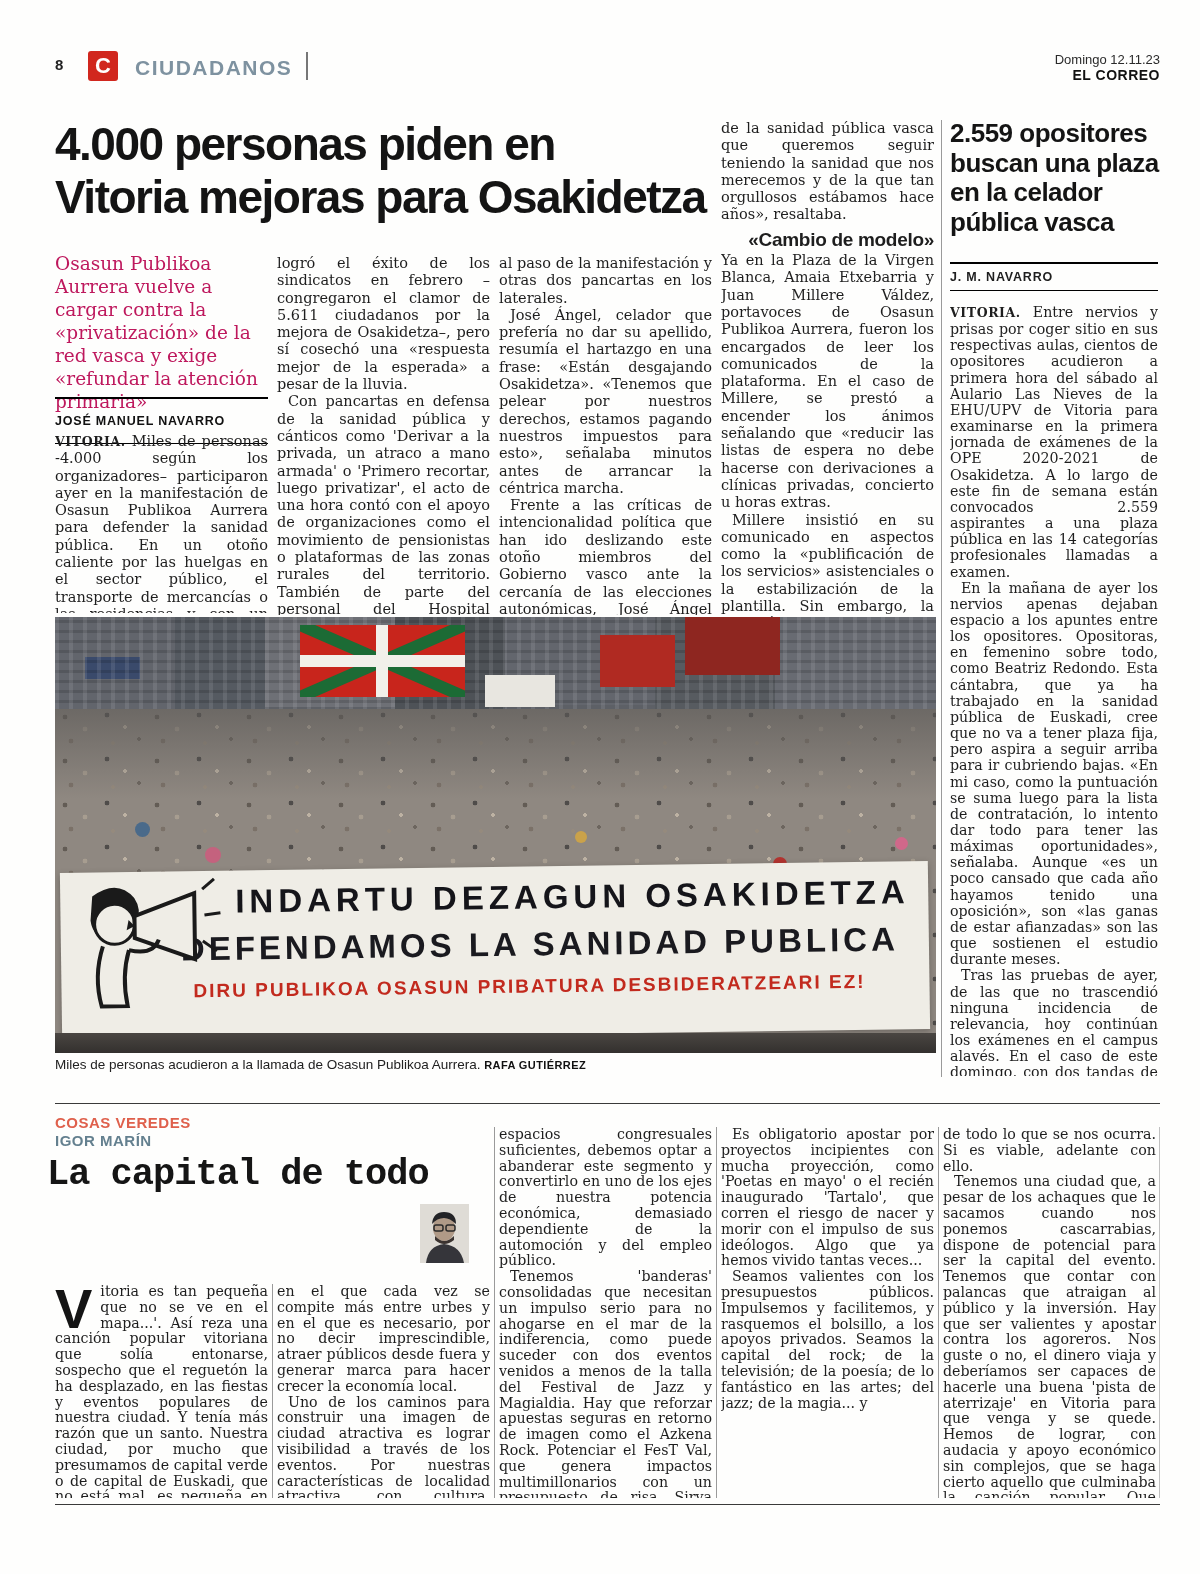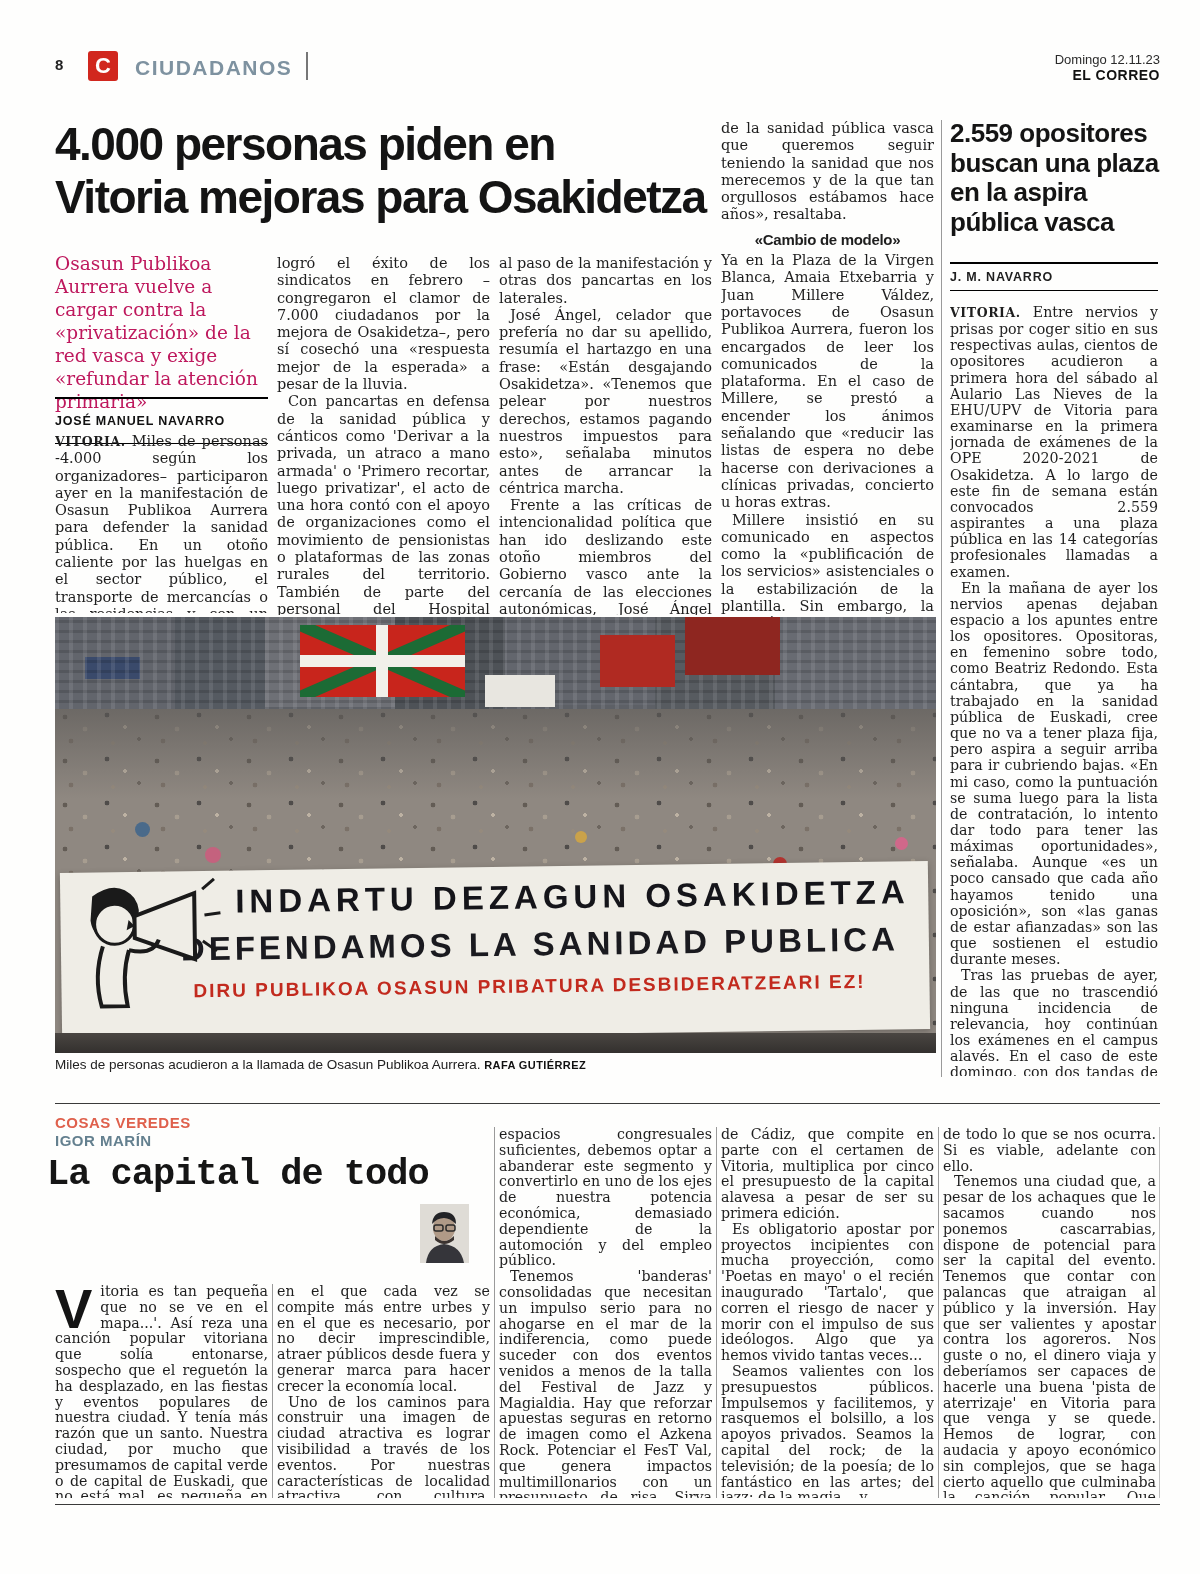--- a/index.html
+++ b/index.html
@@ -26,22 +26,22 @@
                 padding:15px 0;font-size:12.5px;font-weight:800;letter-spacing:.8px;color:#111;}
   .bcol{width:213px;text-align:justify;font-family:"DejaVu Serif",serif;
         font-size:14.5px;line-height:17.3px;color:#1e1e1e;overflow:hidden;}
   .bcol p{margin:0;}
   .bcol p.ind{text-indent:11px;}
   .mcol1{left:55px;top:433px;height:180px;}
   .mcol2{left:277px;top:255px;height:360px;}
   .mcol3{left:499px;top:255px;height:360px;}
   .mcol4{left:721px;top:120px;height:498px;}
   .dateline{font-weight:bold;font-size:12.5px;letter-spacing:.6px;}
-  .subhead{font-family:"Liberation Sans",sans-serif;font-weight:800;font-size:15px;
-           letter-spacing:-.3px;margin:7px 0 4px 0 !important;text-align:center;}
+  .subhead{font-family:"Liberation Sans",sans-serif;font-weight:800;font-size:19px;
+           letter-spacing:-.3px;margin:7px 0 4px 0 !important;text-align:right;}
 
   
   .sb-rule{left:941px;top:120px;width:1px;height:957px;background:#9a9a9a;}
   .sb-headline{left:950px;top:119px;width:210px;font-weight:800;font-size:26px;line-height:29.5px;
                letter-spacing:-.5px;color:#141414;}
   .sb-byline{left:950px;top:262px;width:208px;border-top:2.5px solid #000;border-bottom:1.5px solid #000;
              padding:6px 0;font-size:12.5px;font-weight:800;letter-spacing:.8px;}
   .sb-body{left:950px;top:304px;width:208px;height:772px;font-size:14.2px;line-height:16.15px;}
 
   
@@ -114,21 +114,21 @@
     <div>4.000 personas piden en</div>
     <div>Vitoria mejoras para Osakidetza</div>
   </div>
   <div class="abs deck serif">Osasun Publikoa Aurrera vuelve a cargar contra la «privatización» de la red vasca y exige «refundar la atención primaria»</div>
   <div class="abs byline-block">JOSÉ MANUEL NAVARRO</div>
 
   <div class="abs bcol mcol1">
     <p><span class="dateline">VITORIA.</span> <span>Miles de personas -4.000 según los organizadores– participaron ayer en la manifestación de Osasun Publikoa Aurrera para defender la sanidad pública. En un otoño caliente por las huelgas en el sector público, el transporte de mercancías o las residencias y con un paro feminista en el horizonte, la plataforma no</span></p>
   </div>
   <div class="abs bcol mcol2">
-    <p>logró el éxito de los sindicatos en febrero –congregaron el clamor de 7.000 ciudadanos por la mejora de Osakidetza–, pero sí cosechó una «respuesta mejor de la esperada» a pesar de la lluvia.</p>
+    <p>logró el éxito de los sindicatos en febrero –congregaron el clamor de 5.611 ciudadanos por la mejora de Osakidetza–, pero sí cosechó una «respuesta mejor de la esperada» a pesar de la lluvia.</p>
     <p class="ind">Con pancartas en defensa de la sanidad pública y cánticos como 'Derivar a la privada, un atraco a mano armada' o 'Primero recortar, luego privatizar', el acto de una hora contó con el apoyo de organizaciones como el movimiento de pensionistas o plataformas de las zonas rurales del territorio. También de parte del personal del Hospital Santiago, que desplegó una gran lona en la fachada trasera del centro con el lema 'Santiago borrokan'</p>
   </div>
   <div class="abs bcol mcol3">
     <p>al paso de la manifestación y otras dos pancartas en los laterales.</p>
     <p class="ind">José Ángel, celador que prefería no dar su apellido, resumía el hartazgo en una frase: «Están desgajando Osakidetza». «Tenemos que pelear por nuestros derechos, estamos pagando nuestros impuestos para esto», señalaba minutos antes de arrancar la céntrica marcha.</p>
     <p class="ind">Frente a las críticas de intencionalidad política que han ido deslizando este otoño miembros del Gobierno vasco ante la cercanía de las elecciones autonómicas, José Ángel cree que «esto no va de colores, no va de partidos políticos». «Somos usuarios</p>
   </div>
   <div class="abs bcol mcol4">
     <p>de la sanidad pública vasca que queremos seguir teniendo la sanidad que nos merecemos y de la que tan orgullosos estábamos hace años», resaltaba.</p>
     <p class="subhead">«Cambio de modelo»</p>
@@ -190,21 +190,21 @@
 
   <div class="abs caption">
     <span>Miles de personas acudieron a la llamada de Osasun Publikoa Aurrera.</span>
     <span class="credit">RAFA GUTIÉRREZ</span>
   </div>
 
   <div class="abs sb-rule"></div>
   <div class="abs sb-headline">
     <div>2.559 opositores</div>
     <div>buscan una plaza</div>
-    <div>en la aspira</div>
+    <div>en la celador</div>
     <div>pública vasca</div>
   </div>
   <div class="abs sb-byline">J. M. NAVARRO</div>
   <div class="abs bcol sb-body">
     <p><span class="dateline">VITORIA.</span> <span>Entre nervios y prisas por coger sitio en sus respectivas aulas, cientos de opositores acudieron a primera hora del sábado al Aulario Las Nieves de la EHU/UPV de Vitoria para examinarse en la primera jornada de exámenes de la OPE 2020-2021 de Osakidetza. A lo largo de este fin de semana están convocados 2.559 aspirantes a una plaza pública en las 14 categorías profesionales llamadas a examen.</span></p>
     <p class="ind">En la mañana de ayer los nervios apenas dejaban espacio a los apuntes entre los opositores. Opositoras, en femenino sobre todo, como Beatriz Redondo. Esta cántabra, que ya ha trabajado en la sanidad pública de Euskadi, cree que no va a tener plaza fija, pero aspira a seguir arriba para ir cubriendo bajas. «En mi caso, como la puntuación se suma luego para la lista de contratación, lo intento dar todo para tener las máximas oportunidades», señalaba. Aunque «es un poco cansado que cada año hayamos tenido una oposición», son «las ganas de estar afianzadas» son las que sostienen el estudio durante meses.</p>
     <p class="ind">Tras las pruebas de ayer, de las que no trascendió ninguna incidencia de relevancia, hoy continúan los exámenes en el campus alavés. En el caso de este domingo, con dos tandas de tests: una a las 9:30 horas y otra a las 13:30 horas, las dos también en el Aulario Las Nieves.</p>
   </div>
 
   <div class="abs op-rule-top"></div>
@@ -233,21 +233,20 @@
   </div>
   <div class="abs ocol oc2">
     <p>en el que cada vez se compite más entre urbes y en el que es necesario, por no decir imprescindible, atraer públicos desde fuera y generar marca para hacer crecer la economía local.</p>
     <p class="ind">Uno de los caminos para construir una imagen de ciudad atractiva es lograr visibilidad a través de los eventos. Por nuestras características de localidad atractiva, con cultura, calidad de vida, gastronomía y</p>
   </div>
   <div class="abs ocol oc3">
     <p>espacios congresuales suficientes, debemos optar a abanderar este segmento y convertirlo en uno de los ejes de nuestra potencia económica, demasiado dependiente de la automoción y del empleo público.</p>
     <p class="ind">Tenemos 'banderas' consolidadas que necesitan un impulso serio para no ahogarse en el mar de la indiferencia, como puede suceder con dos eventos venidos a menos de la talla del Festival de Jazz y Magialdia. Hay que reforzar apuestas seguras en retorno de imagen como el Azkena Rock. Potenciar el FesT Val, que genera impactos multimillonarios con un presupuesto de risa. Sirva como ejemplo que el recién inaugurado South Series Fest</p>
   </div>
   <div class="abs ocol oc4">
-    <p>de Cádiz, que compite en parte con el certamen de Vitoria, multiplica por cinco el presupuesto de la capital alavesa a pesar de ser su primera edición.</p>
     <p class="ind">Es obligatorio apostar por proyectos incipientes con mucha proyección, como 'Poetas en mayo' o el recién inaugurado 'Tartalo', que corren el riesgo de nacer y morir con el impulso de sus ideólogos. Algo que ya hemos vivido tantas veces...</p>
     <p class="ind">Seamos valientes con los presupuestos públicos. Impulsemos y facilitemos, y rasquemos el bolsillo, a los apoyos privados. Seamos la capital del rock; de la televisión; de la poesía; de lo fantástico en las artes; del jazz; de la magia... y</p>
   </div>
   <div class="abs ocol oc5">
     <p>de todo lo que se nos ocurra. Si es viable, adelante con ello.</p>
     <p class="ind">Tenemos una ciudad que, a pesar de los achaques que le sacamos cuando nos ponemos cascarrabias, dispone de potencial para ser la capital del evento. Tenemos que contar con palancas que atraigan al público y la inversión. Hay que ser valientes y apostar contra los agoreros. Nos guste o no, el dinero viaja y deberíamos ser capaces de hacerle una buena 'pista de aterrizaje' en Vitoria para que venga y se quede. Hemos de lograr, con audacia y apoyo económico sin complejos, que se haga cierto aquello que culminaba la canción popular. Que quizás no se vea a Vitoria, 'pero bebiendo vino, a todo el mundo tapa'.</p>
   </div>
 
   <div class="abs op-rule-bot"></div>
 

